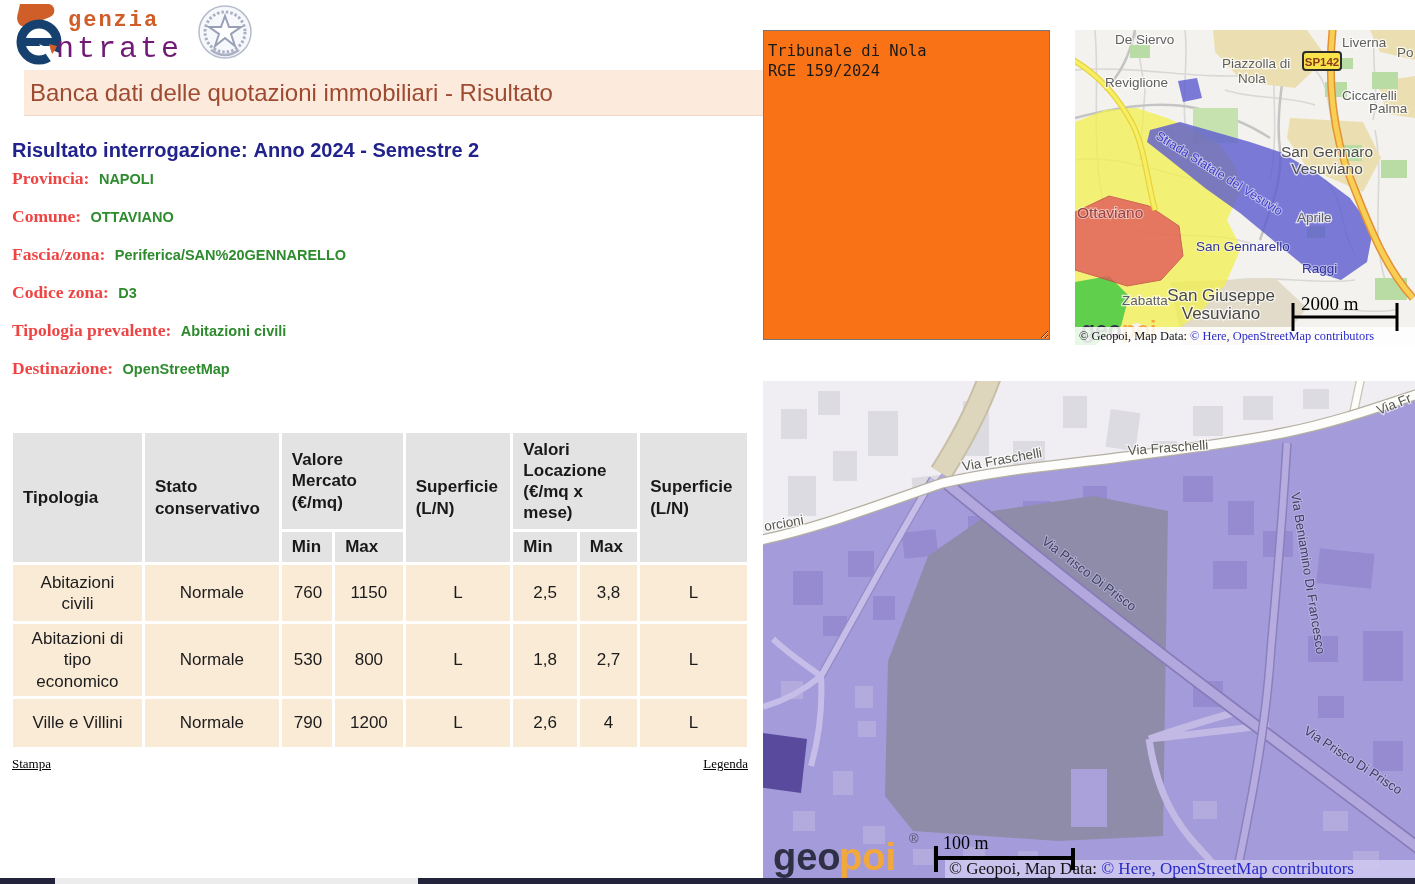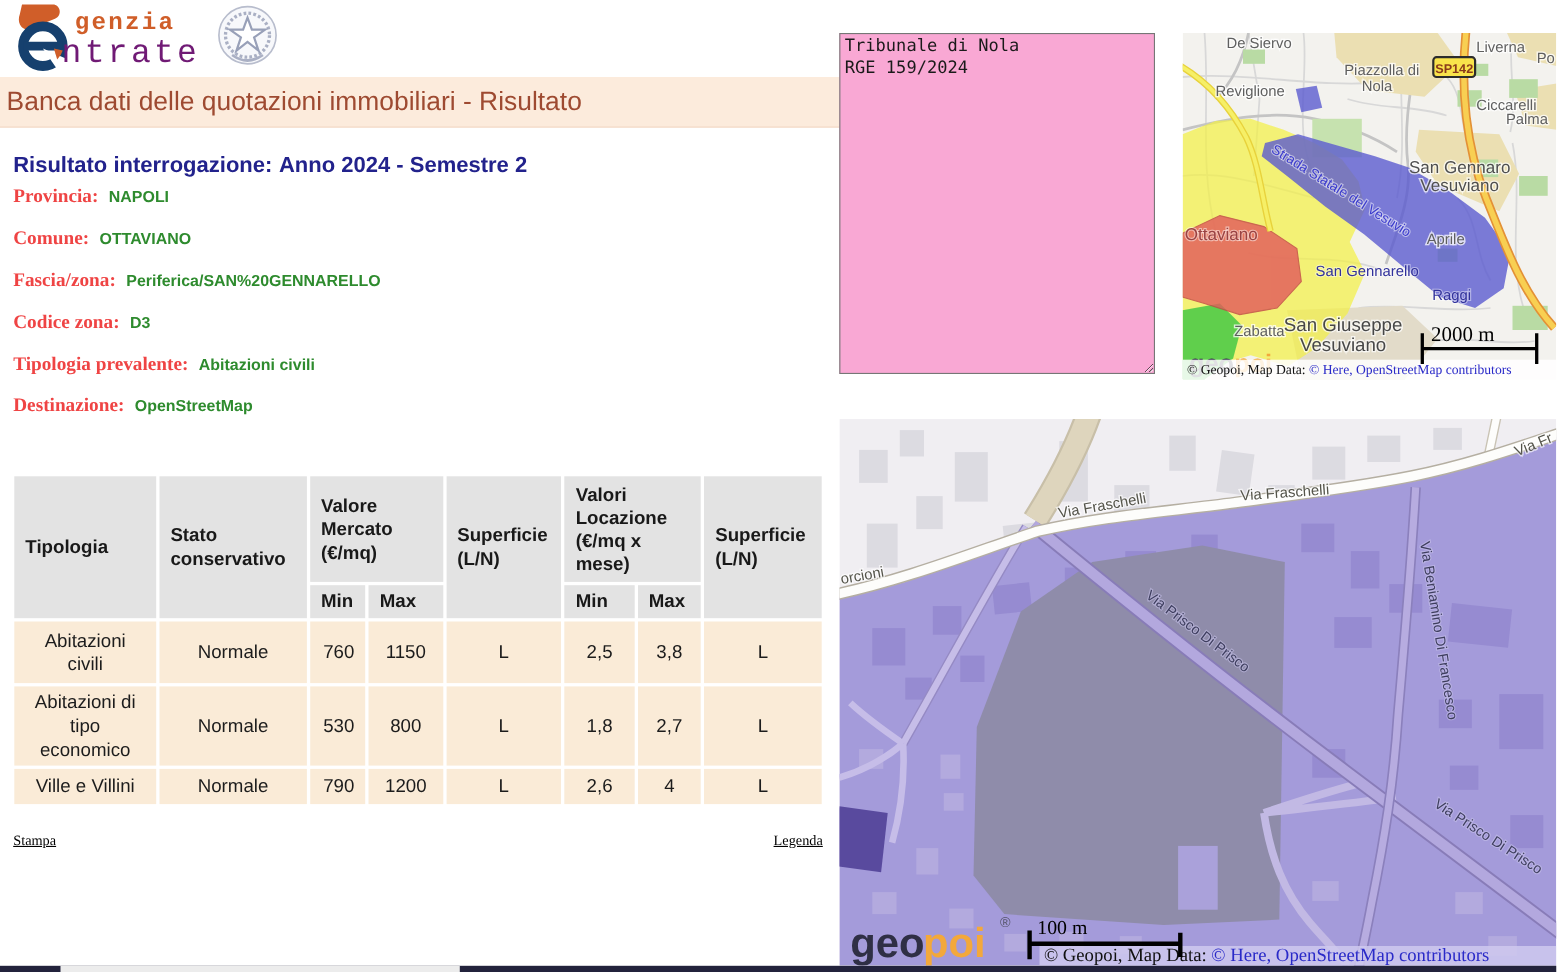--- a/index.html
+++ b/index.html
@@ -8,52 +8,52 @@
 
   
   .logo-area{position:absolute;left:0;top:0;width:757px;height:66px;}
   .logo-mark{position:absolute;left:8px;top:2px;}
   .logo-genzia{position:absolute;left:68px;top:8px;font-family:"Liberation Mono",monospace;
        font-weight:bold;font-size:22px;color:#d05e29;letter-spacing:2px;}
   .logo-ntrate{position:absolute;left:56px;top:32px;font-family:"Liberation Mono",monospace;
        font-weight:normal;font-size:30px;color:#701a75;letter-spacing:3px;}
   .emblem{position:absolute;left:197px;top:4px;}
 
-  .title-bar{position:absolute;left:0;top:70px;width:834px;height:46px;background:#fcebdc;
+  .title-bar{position:absolute;left:24px;top:70px;width:834px;height:46px;background:#fcebdc;
        border-bottom:1px solid #f2d7c4;box-sizing:border-box;}
   .title-bar span{display:block;padding:9px 0 0 6px;font-size:24px;color:#9e4a31;}
 
   
   .heading{position:absolute;left:12px;top:139px;font-size:20px;font-weight:bold;color:#22228c;}
   .heading .rh-value{margin-left:6px;}
   .fields{position:absolute;left:12px;top:167px;}
   .field{height:38px;line-height:22px;}
   .f-label{font-family:"Liberation Serif",serif;font-weight:bold;font-size:17.5px;color:#ef4444;}
   .f-value{font-weight:bold;font-size:14.5px;color:#2e8b2e;margin-left:5px;}
 
   
   table.quot{position:absolute;left:10px;top:430px;width:740px;border-collapse:separate;
        border-spacing:3px;table-layout:fixed;background:#fff;}
   table.quot th{background:#e3e3e3;font-size:17px;font-weight:bold;text-align:left;
        padding:4px 6px 4px 10px;color:#191919;vertical-align:middle;line-height:1.25;}
   table.quot td{background:#faebd7;font-size:17px;color:#1c1c1c;text-align:center;
        vertical-align:middle;padding:4px 12px;line-height:1.25;}
   thead tr.tr-top{height:96px;}
   thead tr.tr-sub{height:30px;}
-  tbody tr.r1{height:56px;} tbody tr.r2{height:72px;} tbody tr.r3{height:32px;}
+  tbody tr.r1{height:56px;} tbody tr.r2{height:72px;} tbody tr.r3{height:48px;}
 
   .links-row{position:absolute;left:12px;top:756px;width:736px;display:flex;
        justify-content:space-between;font-family:"Liberation Serif",serif;font-size:13px;}
   .links-row a{color:#000;text-decoration:underline;cursor:pointer;}
 
   
   textarea.notes{position:absolute;left:763px;top:30px;width:287px;height:310px;
-       box-sizing:border-box;border:1px solid #767676;background:#f9a8d4;resize:both;
+       box-sizing:border-box;border:1px solid #767676;background:#f97316;resize:both;
        font-family:"DejaVu Sans Mono",monospace;font-size:15.5px;line-height:1.3;
-       padding:0 4px;color:#1a1a1a;outline:none;}
+       padding:10px 4px;color:#1a1a1a;outline:none;}
 
   
   .map{position:absolute;overflow:hidden;}
   .map-overview{left:1075px;top:30px;width:340px;height:315px;}
   .map-detail{left:763px;top:381px;width:652px;height:497px;}
   svg text{font-family:"Liberation Sans",sans-serif;}
   .ml{font-size:13.5px;fill:#5f5f5f;paint-order:stroke;stroke:rgba(255,255,255,.75);stroke-width:2.5px;}
   .ml-town{font-size:15.5px;fill:#4f4f4f;text-anchor:middle;paint-order:stroke;stroke:rgba(255,255,255,.7);stroke-width:2.5px;}
   .ml-big{font-size:17px;fill:#474747;text-anchor:middle;paint-order:stroke;stroke:rgba(255,255,255,.7);stroke-width:2.5px;}
   .ml-zone{font-size:13.5px;fill:#31319b;paint-order:stroke;stroke:rgba(255,255,255,.45);stroke-width:2px;}

